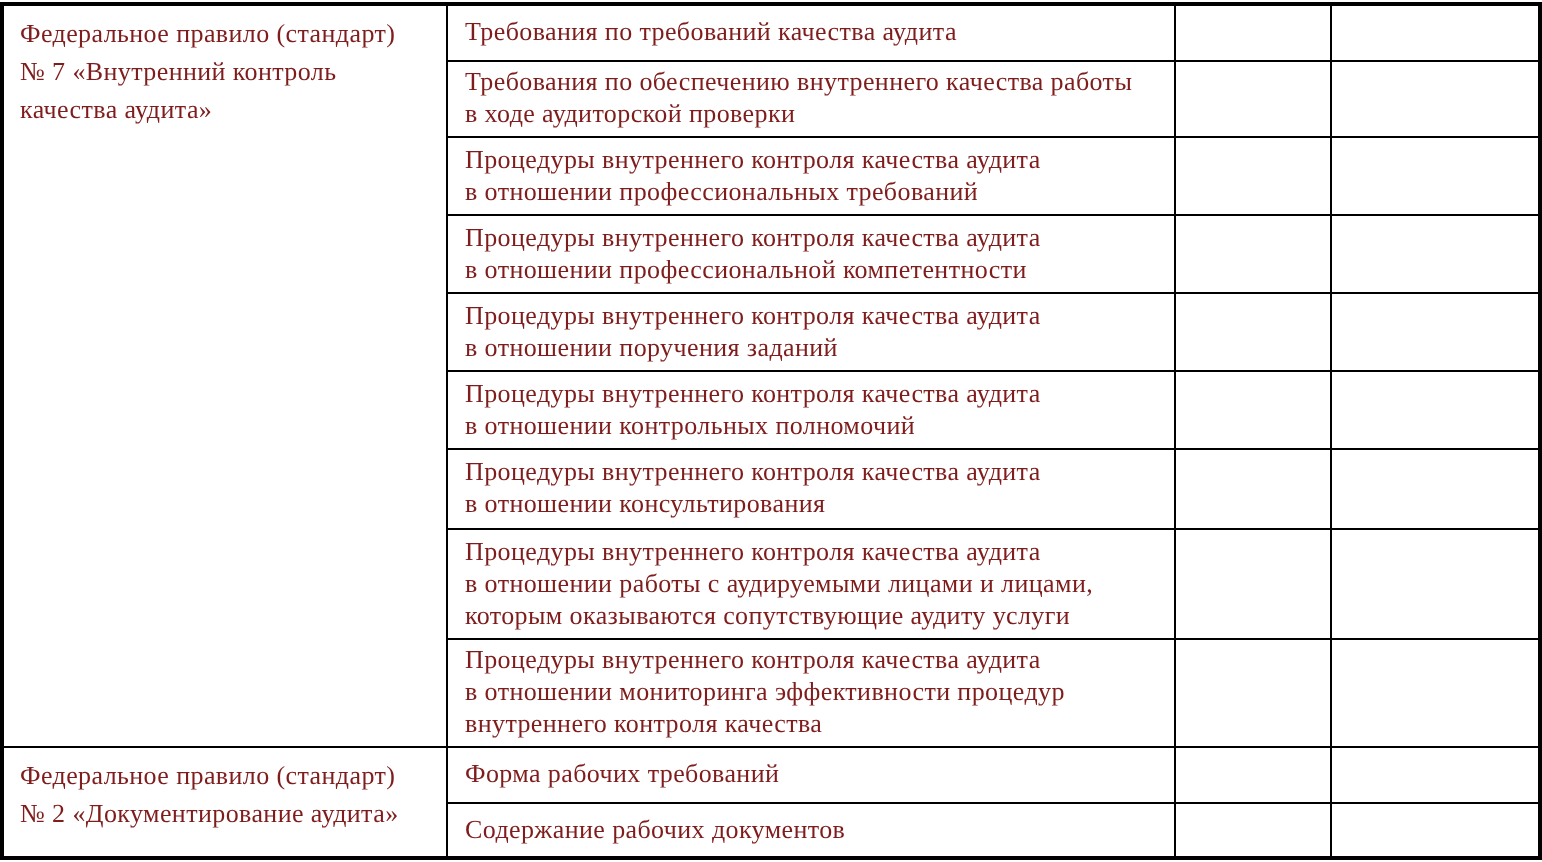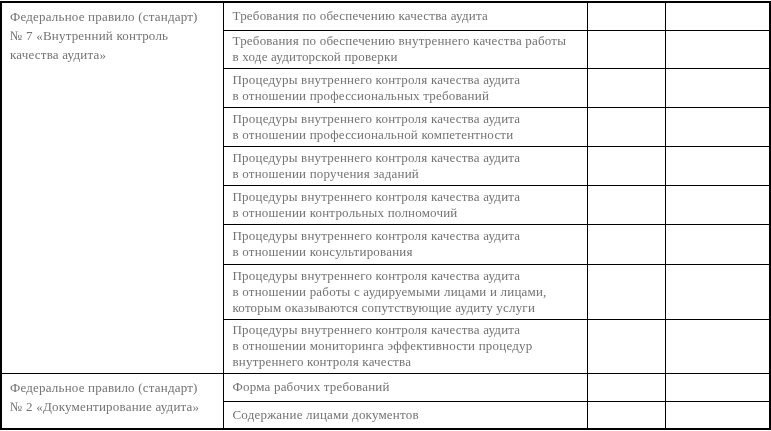--- a/index.html
+++ b/index.html
@@ -16,21 +16,21 @@
     background: #ffffff;
     box-sizing: border-box;
     padding-top: 1px;
   }
   table.doc-table {
     border-collapse: collapse;
     table-layout: fixed;
     width: 769px;
     border: 2px solid #000000;
     font-family: "Liberation Serif", "DejaVu Serif", serif;
-    color: #737373;
+    color: #7f1d1d;
   }
   table.doc-table td {
     border: 1px solid #000000;
     box-sizing: border-box;
     font-size: 13px;
     letter-spacing: 0.2px;
     overflow: hidden;
   }
   col.c1 { width: 222px; }
   col.c2 { width: 364px; }
@@ -59,21 +59,21 @@
       <col class="c1">
         <col class="c2">
         <col class="c3">
         <col class="c4">
     </colgroup>
     <tbody>
       <tr style="height:28px">
         <td class="std" rowspan="9">Федеральное правило (стандарт)
 № 7 «Внутренний контроль
 качества аудита»</td>
-        <td class="req">Требования по обеспечению качества аудита</td>
+        <td class="req">Требования по требований качества аудита</td>
         <td class="mark"></td>
         <td class="mark"></td>
       </tr>
       <tr style="height:38px">
         <td class="req">Требования по обеспечению внутреннего качества работы
 в ходе аудиторской проверки</td>
         <td class="mark"></td>
         <td class="mark"></td>
       </tr>
       <tr style="height:39px">
@@ -121,19 +121,19 @@
         <td class="mark"></td>
       </tr>
       <tr style="height:28px">
         <td class="std" rowspan="2">Федеральное правило (стандарт)
 № 2 «Документирование аудита»</td>
         <td class="req">Форма рабочих требований</td>
         <td class="mark"></td>
         <td class="mark"></td>
       </tr>
       <tr style="height:28px">
-        <td class="req">Содержание лицами документов</td>
+        <td class="req">Содержание рабочих документов</td>
         <td class="mark"></td>
         <td class="mark"></td>
       </tr>
     </tbody>
   </table>
 </div>
 
 </body></html>

